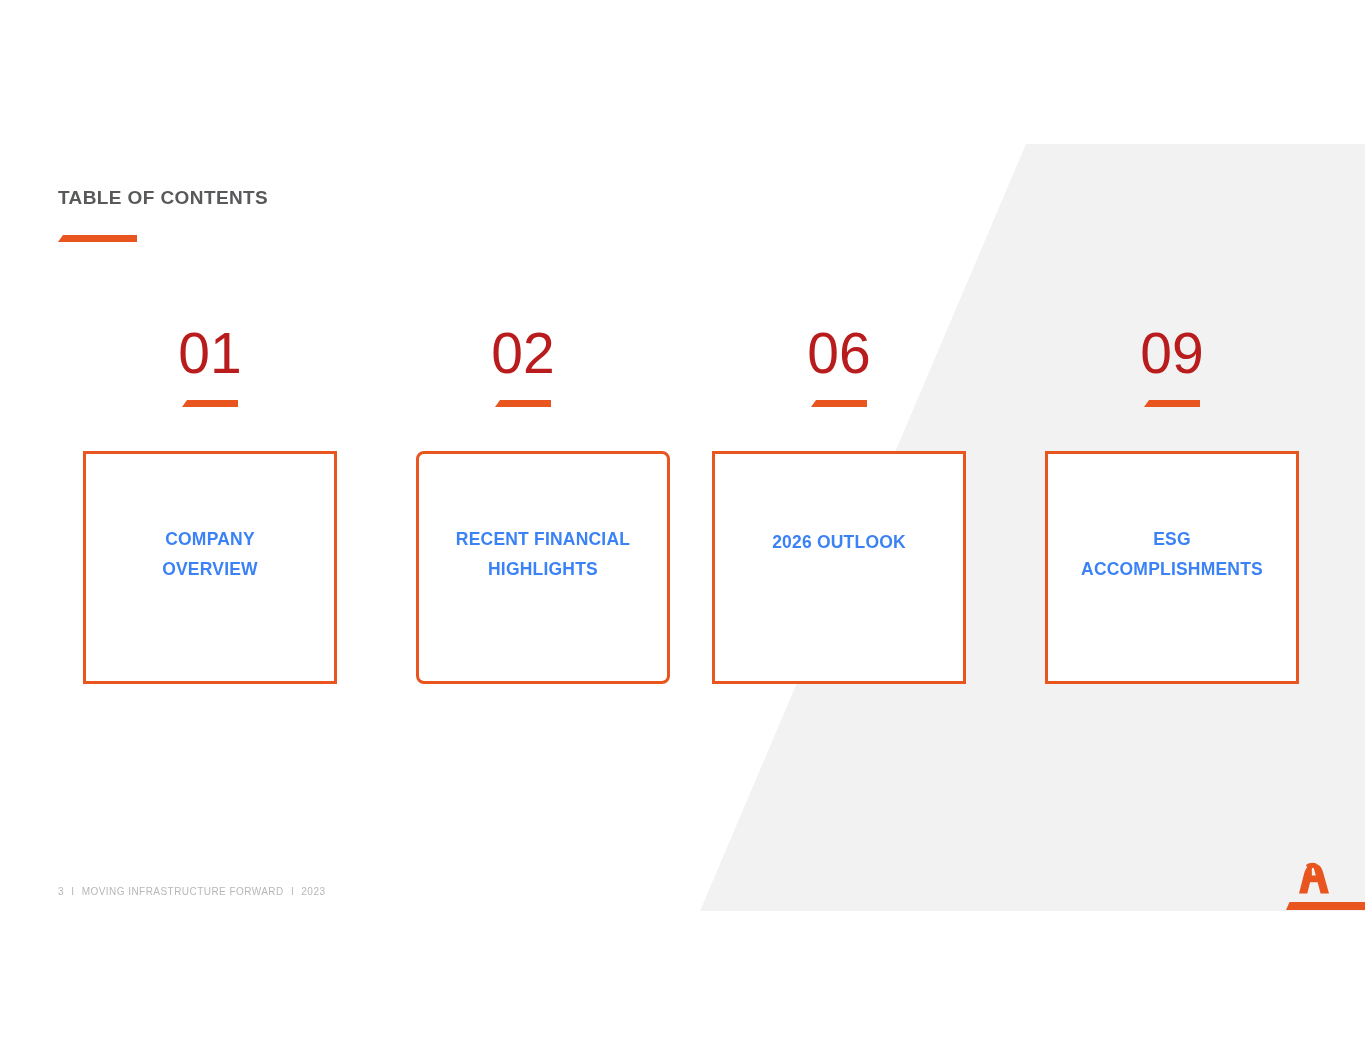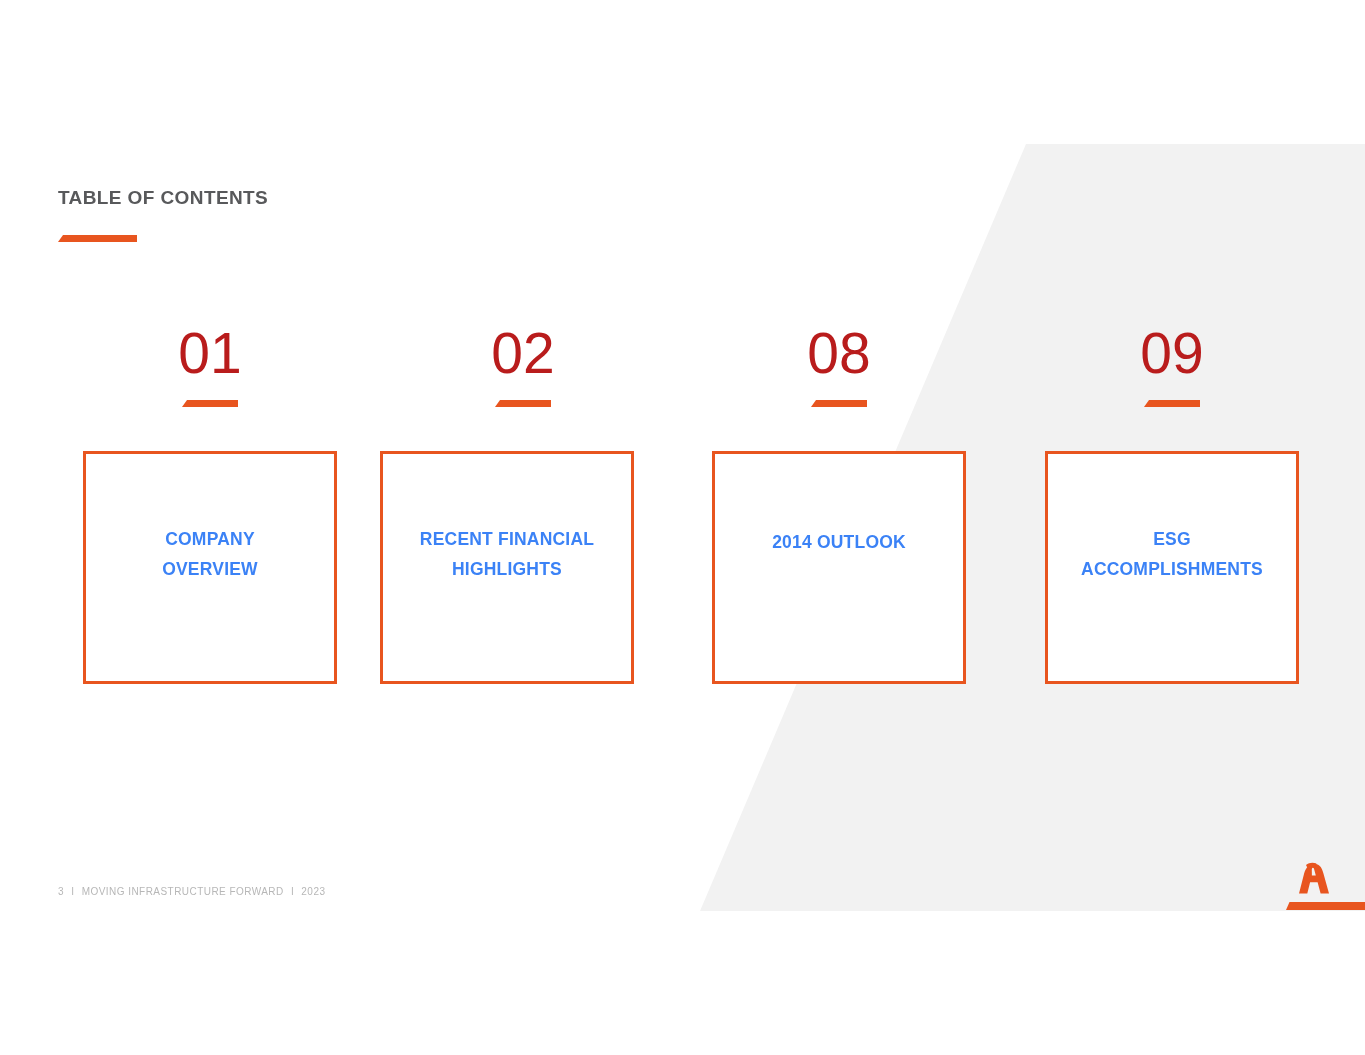--- a/index.html
+++ b/index.html
@@ -83,21 +83,21 @@
   .box {
     position: absolute;
     top: 451px;
     width: 248px;
     height: 227px;
     border: 3px solid #e8551f;
     background: #ffffff;
     box-sizing: content-box;
   }
   #box-0 { left: 83px;   }
-  #box-1 { left: 380px;  }
+  #box-1 { left: 416px; border-radius: 8px;  }
   #box-2 { left: 712px;  }
   #box-3 { left: 1045px; }
 
   .box-label {
     position: absolute;
     left: 0;
     right: 0;
     top: 70px;
     text-align: center;
     font-size: 17.5px;
@@ -160,26 +160,26 @@
     <span class="accent-bar num-accent"></span>
   </div>
   <div class="box" id="box-1">
     <div class="box-label">
       <span>RECENT FINANCIAL</span><br>
       <span>HIGHLIGHTS</span>
     </div>
   </div>
 
   <div class="col" id="col-2">
-    <div class="num">08</div>
+    <div class="num">06</div>
     <span class="accent-bar num-accent"></span>
   </div>
   <div class="box" id="box-2">
     <div class="box-label single">
-      <span>2014 OUTLOOK</span>
+      <span>2026 OUTLOOK</span>
     </div>
   </div>
 
   <div class="col" id="col-3">
     <div class="num">09</div>
     <span class="accent-bar num-accent"></span>
   </div>
   <div class="box" id="box-3">
     <div class="box-label">
       <span>ESG</span><br>

